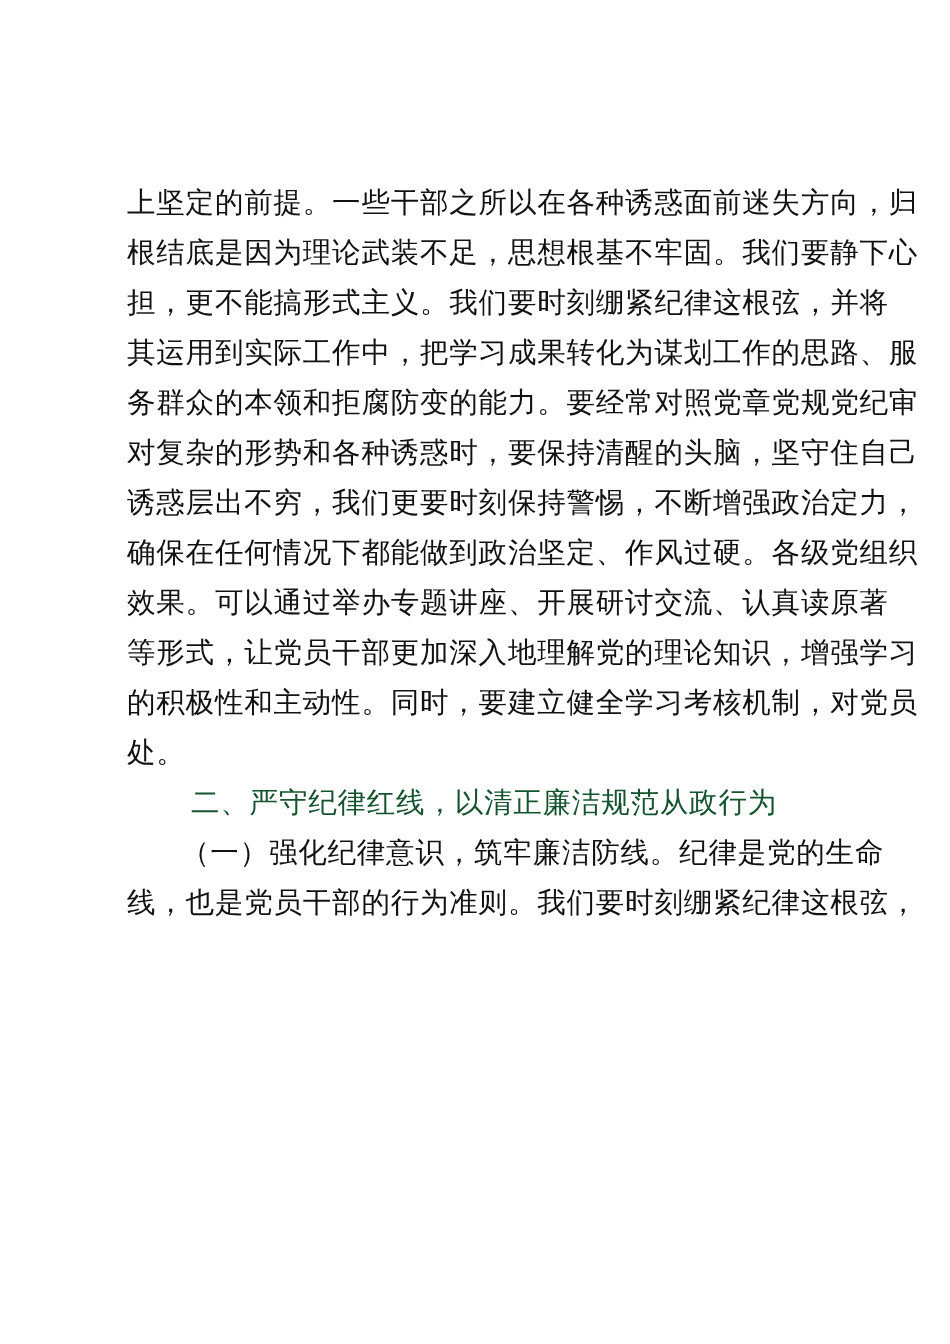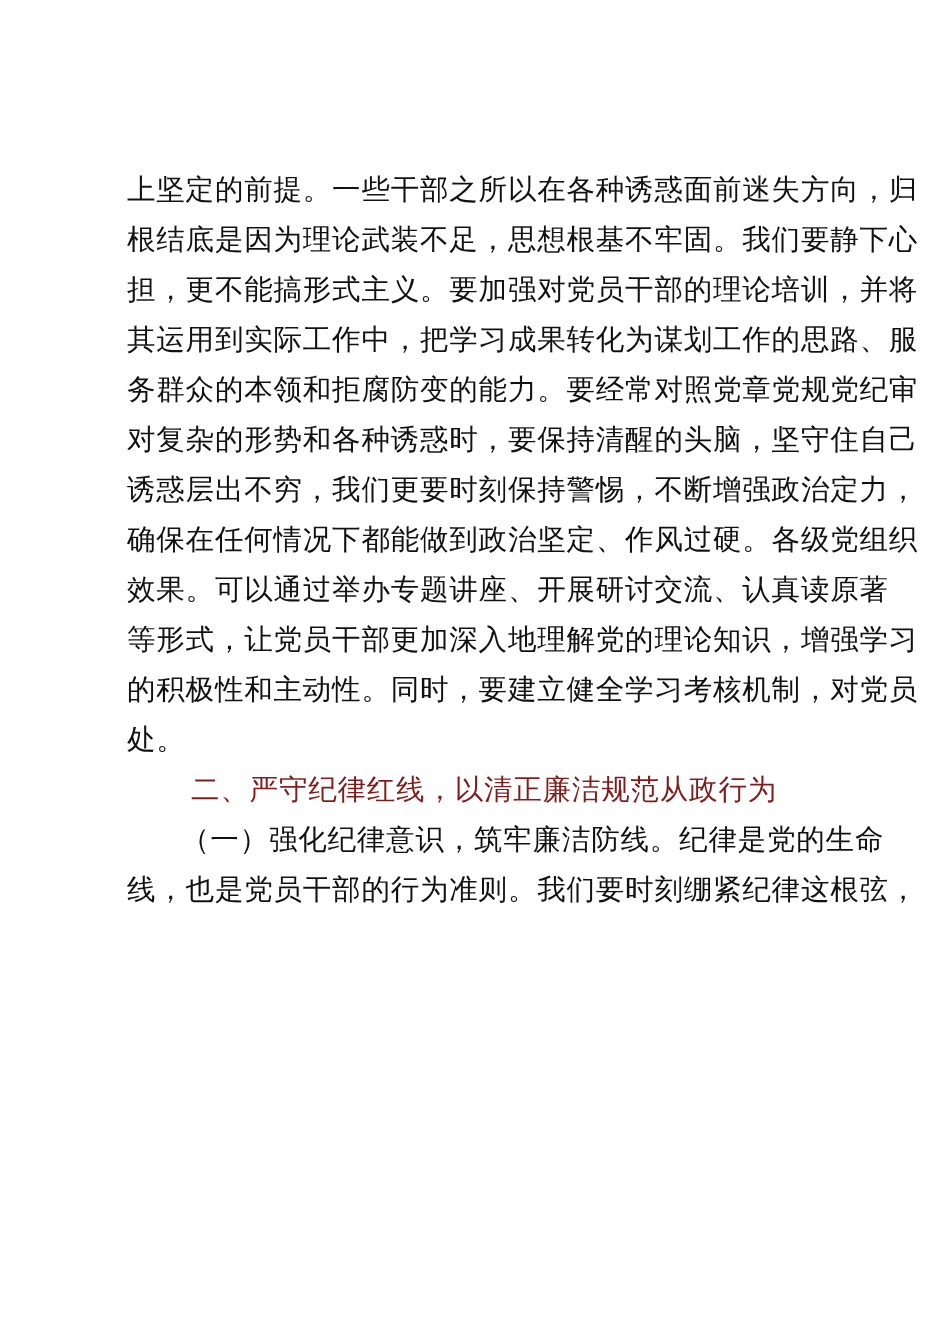--- a/index.html
+++ b/index.html
@@ -19,54 +19,54 @@
     position: absolute;
     left: 0;
     top: 0;
     width: 950px;
     height: 1344px;
     background: #ffffff;
   }
   .text-block {
     position: absolute;
     left: 127px;
-    top: 165px;
+    top: 178px;
     width: 708px;
   }
   .line {
     height: 50px;
     line-height: 50px;
     font-size: 28.5px;
     white-space: nowrap;
     letter-spacing: 0.8px;
     text-align: justify;
     text-align-last: justify;
   }
   .line.last {
     text-align-last: left;
   }
   .line.heading {
     padding-left: 64px;
     font-weight: normal;
     text-align-last: left;
-    color: #7f1d1d;
+    color: #14532d;
   }
   .line.indent {
     padding-left: 54px;
   }
 </style>
 </head>
 <body>
 
 <div class="page">
   <div class="text-block">
 
     <div class="line">上坚定的前提。一些干部之所以在各种诱惑面前迷失方向，归</div>
     <div class="line">根结底是因为理论武装不足，思想根基不牢固。我们要静下心</div>
-    <div class="line">担，更不能搞形式主义。要加强对党员干部的理论培训，并将</div>
+    <div class="line">担，更不能搞形式主义。我们要时刻绷紧纪律这根弦，并将</div>
     <div class="line">其运用到实际工作中，把学习成果转化为谋划工作的思路、服</div>
     <div class="line">务群众的本领和拒腐防变的能力。要经常对照党章党规党纪审</div>
     <div class="line">对复杂的形势和各种诱惑时，要保持清醒的头脑，坚守住自己</div>
     <div class="line">诱惑层出不穷，我们更要时刻保持警惕，不断增强政治定力，</div>
     <div class="line">确保在任何情况下都能做到政治坚定、作风过硬。各级党组织</div>
     <div class="line">效果。可以通过举办专题讲座、开展研讨交流、认真读原著</div>
     <div class="line">等形式，让党员干部更加深入地理解党的理论知识，增强学习</div>
     <div class="line">的积极性和主动性。同时，要建立健全学习考核机制，对党员</div>
     <div class="line last">处。</div>
 

